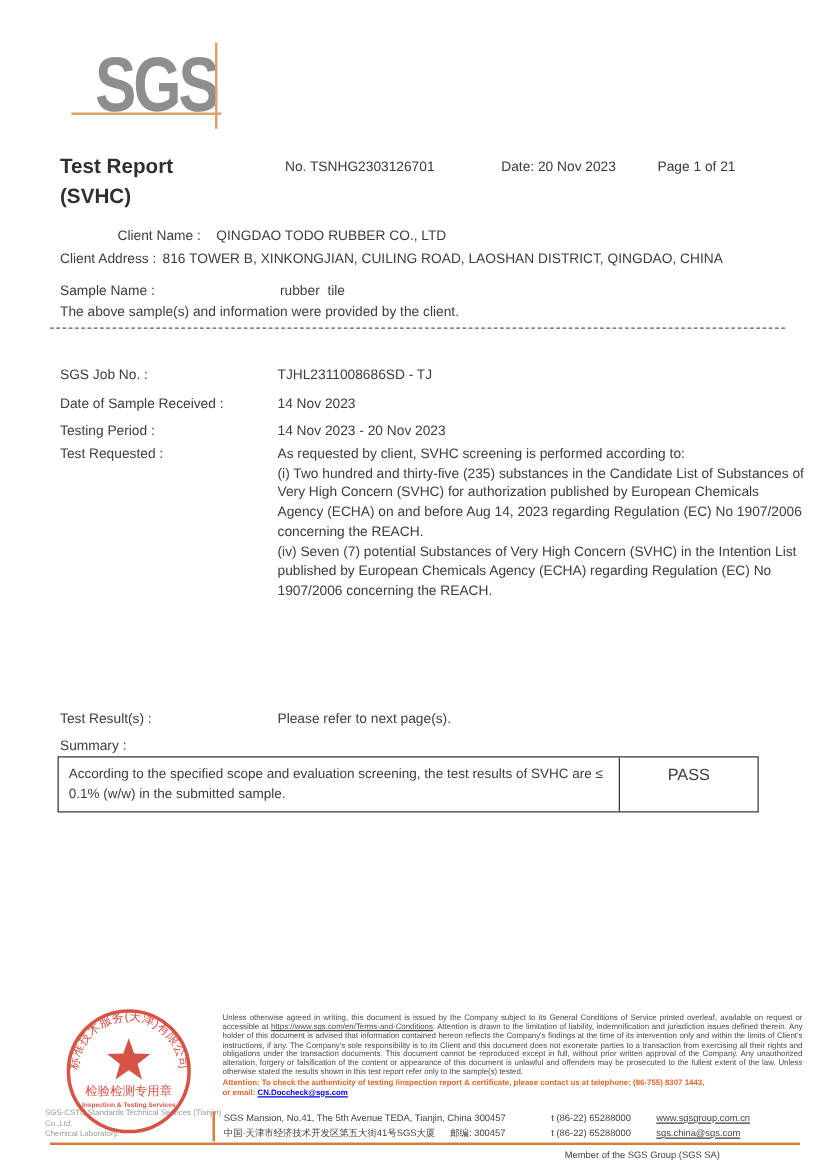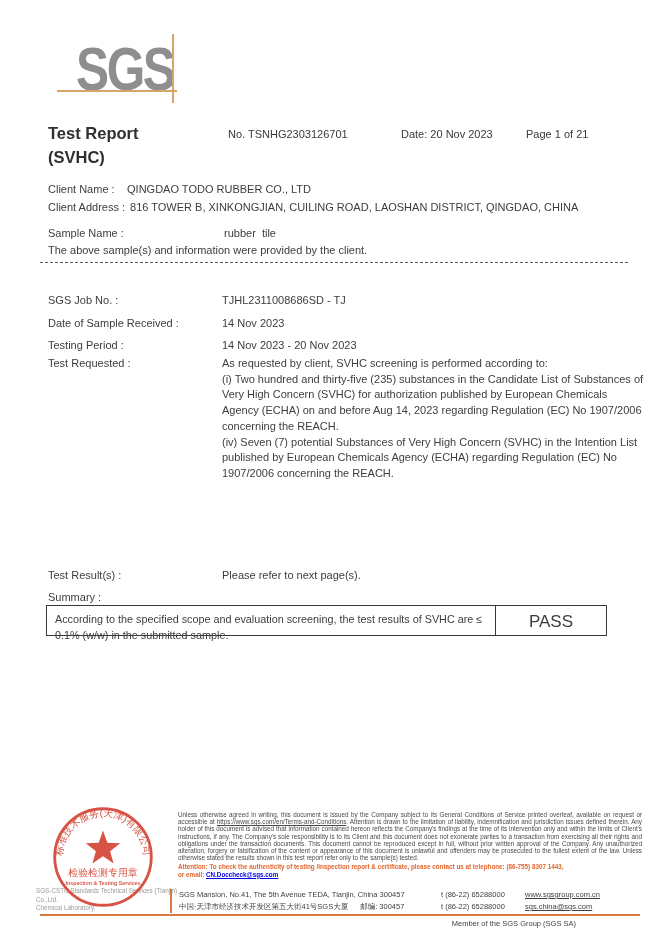--- a/index.html
+++ b/index.html
@@ -14,36 +14,36 @@
   .crop-h{left:57px;top:90px;width:120px;height:2px;background:var(--crop-orange,#d9a469);}
   .crop-v{left:172px;top:34px;width:2px;height:69px;background:var(--crop-orange,#d9a469);}
   
   .title{font-size:16.5px;font-weight:700;color:#2f2f2f;}
   .t1{left:48px;top:124px;} .t2{left:48px;top:148px;}
   .meta{font-size:11px;color:#3a3a3a;}
   .report-no{left:228px;top:128px;} .report-date{left:401px;top:128px;} .page-no{left:526px;top:128px;}
   
   .row{font-size:11px;line-height:13px;}
   .lbl{display:inline-block;}
-  .client1{left:48px;top:183px;} .client1 .lbl{width:76px;}
+  .client1{left:48px;top:183px;} .client1 .lbl{width:76px;margin-left:46px;}
   .client2{left:48px;top:201px;} .client2 .lbl{width:79px;}
   .sample-lbl{left:48px;top:227px;} .sample-val{left:224px;top:227px;white-space:pre;}
   .sample-note{left:48px;top:244px;}
   .dashline{left:40px;top:262px;width:588px;height:0;border-top:1.5px dashed #5a5a5a;}
   .job0l{left:48px;top:294px;} .job0v{left:222px;top:294px;}
   .job1l{left:48px;top:317px;text-align:center;} .job1v{left:222px;top:317px;}
   .job2l{left:48px;top:339px;} .job2v{left:222px;top:339px;}
   .treq-lbl{left:48px;top:357px;}
   .treq-body{left:222px;top:356px;width:424px;font-size:11px;line-height:15.7px;}
   .treq-body p{margin:0;}
   .tres-lbl{left:48px;top:569px;} .tres-val{left:222px;top:569px;}
   .summary-lbl{left:48px;top:591px;}
-  .summary-box{left:46px;top:605px;width:561px;height:31px;border:1.5px solid #383838;display:flex;box-sizing:border-box;}
+  .summary-box{left:46px;top:605px;width:561px;height:45px;border:1.5px solid #383838;display:flex;box-sizing:border-box;}
   .summary-text{flex:1;padding:5px 8px 0 8px;font-size:10.8px;line-height:16px;}
-  .summary-verdict{width:110px;border-left:1.5px solid #383838;display:flex;align-items:flex-start;justify-content:center;padding-top:6px;font-size:17px;}
+  .summary-verdict{width:110px;border-left:1.5px solid #383838;display:flex;align-items:flex-start;justify-content:center;padding-top:6px;font-size:13px;}
   
   .company-lines{left:36px;top:887px;width:160px;font-size:6.3px;line-height:8.5px;color:#9a9a9a;z-index:1;}
   .stamp{left:50px;top:804px;width:106px;height:106px;z-index:2;opacity:.88;}
   svg text{font-family:"Liberation Sans",sans-serif;}
   .fineprint-wrap{left:178px;top:811px;width:464px;z-index:1;}
   .fineprint{font-size:6.3px;line-height:7.2px;color:#4a4a4a;text-align:justify;}
   .fineprint a, .addr a{color:inherit;text-decoration:underline;}
   .attention{margin-top:2px;font-size:6.3px;line-height:7.2px;color:var(--attention-orange,#e2662d);font-weight:700;}
   .addr-block{left:170px;top:889px;border-left:2px solid var(--footer-orange,#d97b3f);padding-left:7px;z-index:3;}
   .addr{display:flex;font-size:7.5px;line-height:12px;color:#3f3f3f;white-space:nowrap;}

